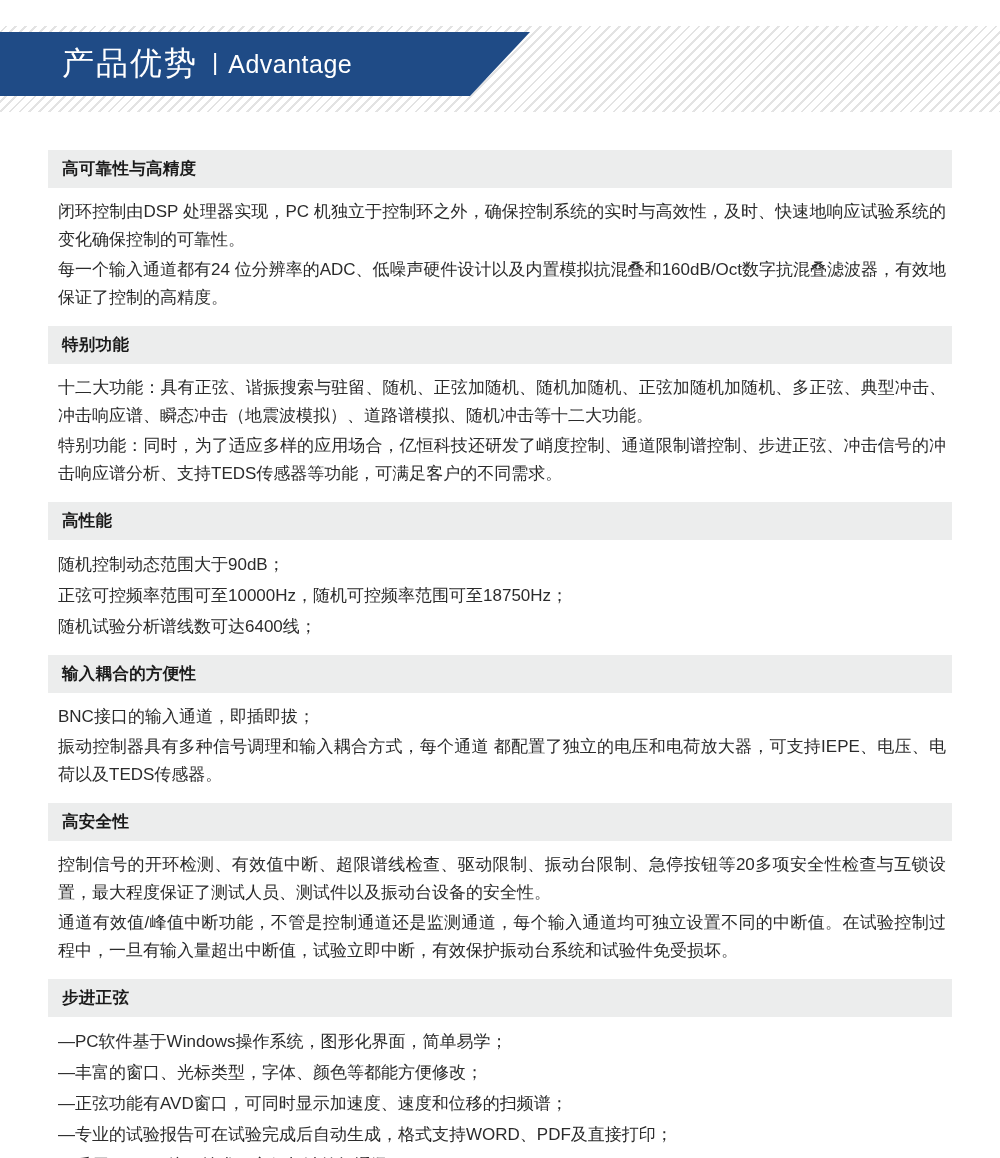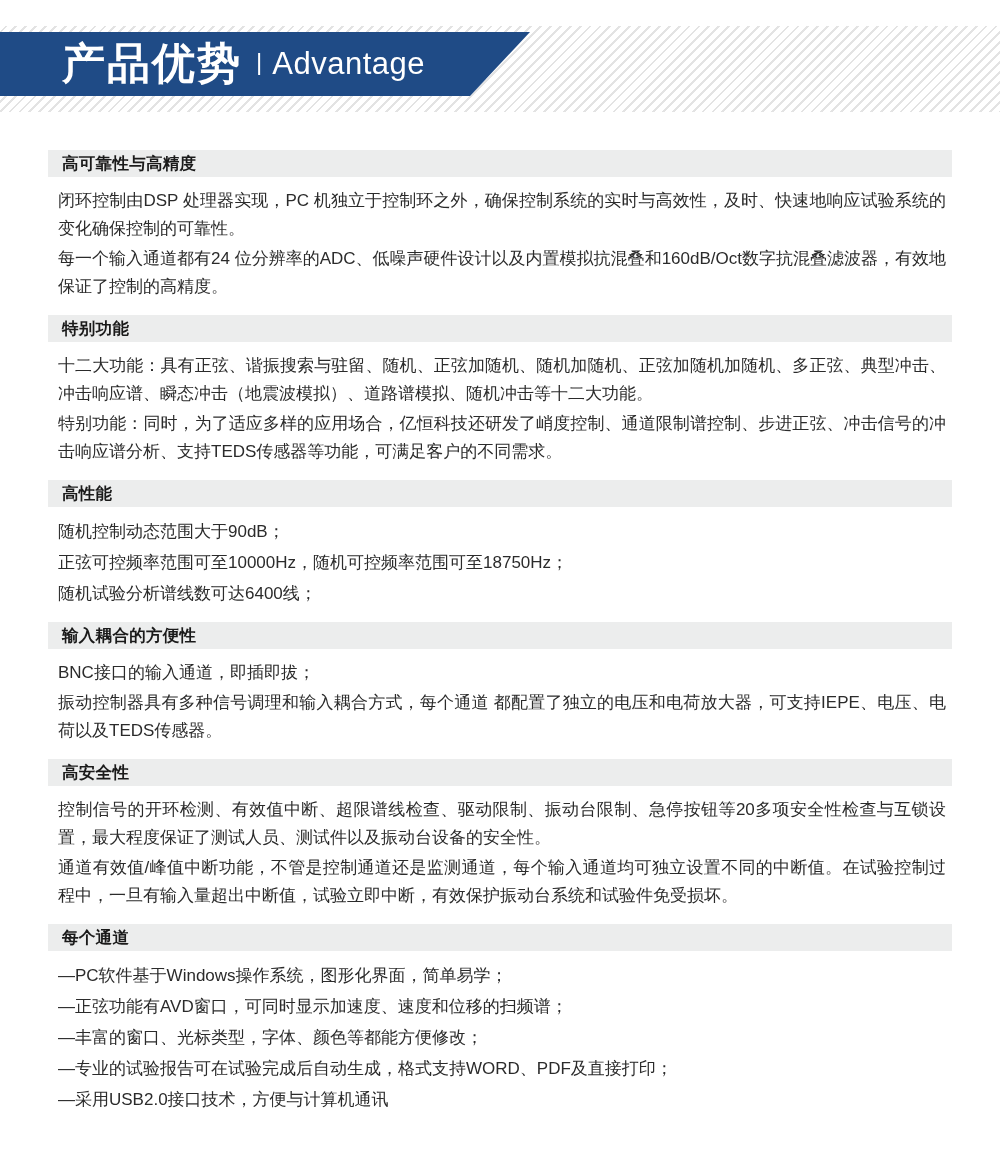--- a/index.html
+++ b/index.html
@@ -67,48 +67,48 @@
     position: absolute;
     left: 62px;
     top: 32px;
     height: 64px;
     display: flex;
     align-items: center;
     color: #ffffff;
     white-space: nowrap;
   }
   .banner-title-cn {
-    font-size: 43px;
-    font-weight: bold;
+    font-size: 32px;
+    font-weight: normal;
     letter-spacing: 2px;
     text-align: right;
   }
   .banner-sep {
     font-size: 24px;
     margin: 0 10px 0 14px;
     font-weight: normal;
     position: relative;
     top: -2px;
   }
   .banner-title-en {
-    font-size: 31px;
+    font-size: 25px;
     font-weight: normal;
     letter-spacing: 0.5px;
   }
 
   
   .content {
     padding: 30px 48px 36px 48px;
   }
   .section {
     margin-bottom: 14px;
   }
   .section-head {
     background: #eceded;
-    height: 27px;
+    height: 38px;
     display: flex;
     align-items: center;
     padding-left: 14px;
     margin-bottom: 10px;
   }
   .section-head-title {
     font-size: 16.5px;
     font-weight: bold;
     color: #1a1a1a;
     letter-spacing: 0.3px;
@@ -194,24 +194,24 @@
       <span class="section-head-title">高安全性</span>
     </div>
     <div class="section-body">
       <p class="para">控制信号的开环检测、有效值中断、超限谱线检查、驱动限制、振动台限制、急停按钮等20多项安全性检查与互锁设置，最大程度保证了测试人员、测试件以及振动台设备的安全性。</p>
       <p class="para">通道有效值/峰值中断功能，不管是控制通道还是监测通道，每个输入通道均可独立设置不同的中断值。在试验控制过程中，一旦有输入量超出中断值，试验立即中断，有效保护振动台系统和试验件免受损坏。</p>
     </div>
   </div>
 
   <div class="section">
     <div class="section-head">
-      <span class="section-head-title">每个通道</span>
+      <span class="section-head-title">步进正弦</span>
     </div>
     <div class="section-body">
       <p class="para tight">—PC软件基于Windows操作系统，图形化界面，简单易学；</p>
+      <p class="para tight">—丰富的窗口、光标类型，字体、颜色等都能方便修改；</p>
       <p class="para tight">—正弦功能有AVD窗口，可同时显示加速度、速度和位移的扫频谱；</p>
-      <p class="para tight">—丰富的窗口、光标类型，字体、颜色等都能方便修改；</p>
       <p class="para tight">—专业的试验报告可在试验完成后自动生成，格式支持WORD、PDF及直接打印；</p>
       <p class="para tight">—采用USB2.0接口技术，方便与计算机通讯</p>
     </div>
   </div>
 
 </div>
 
 </body></html>

